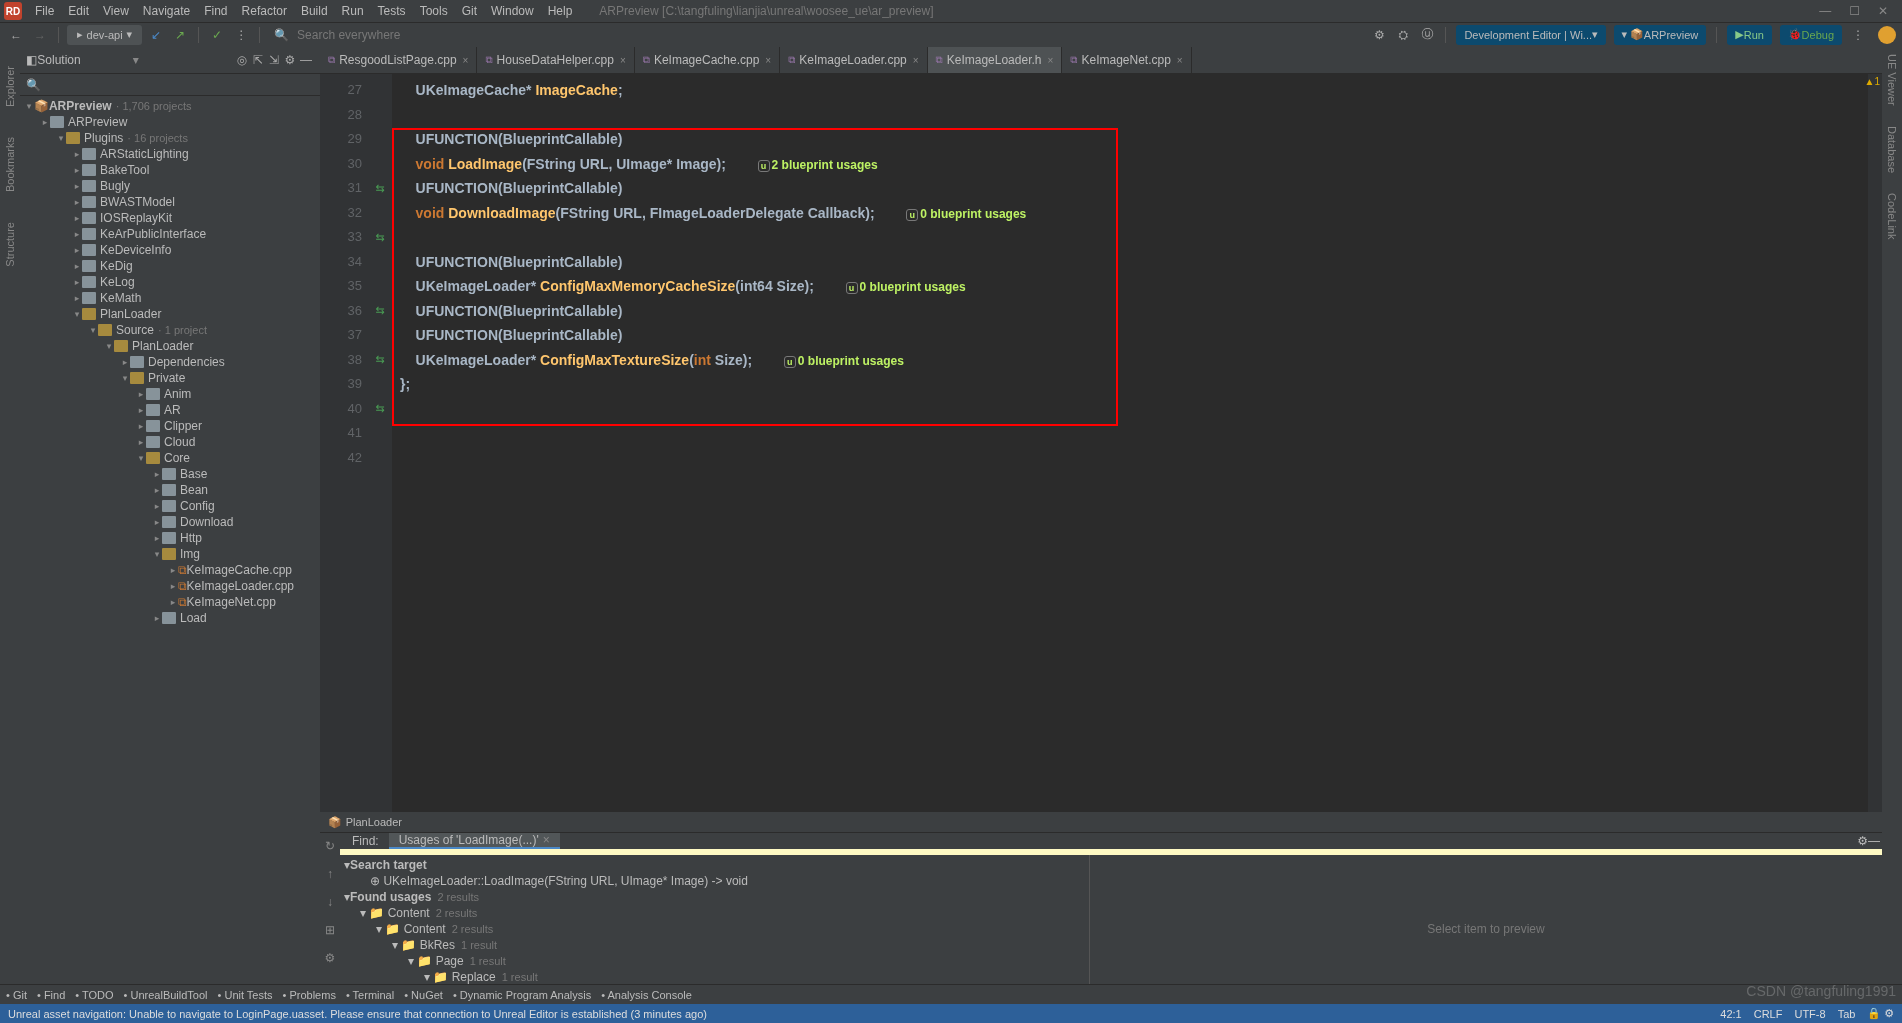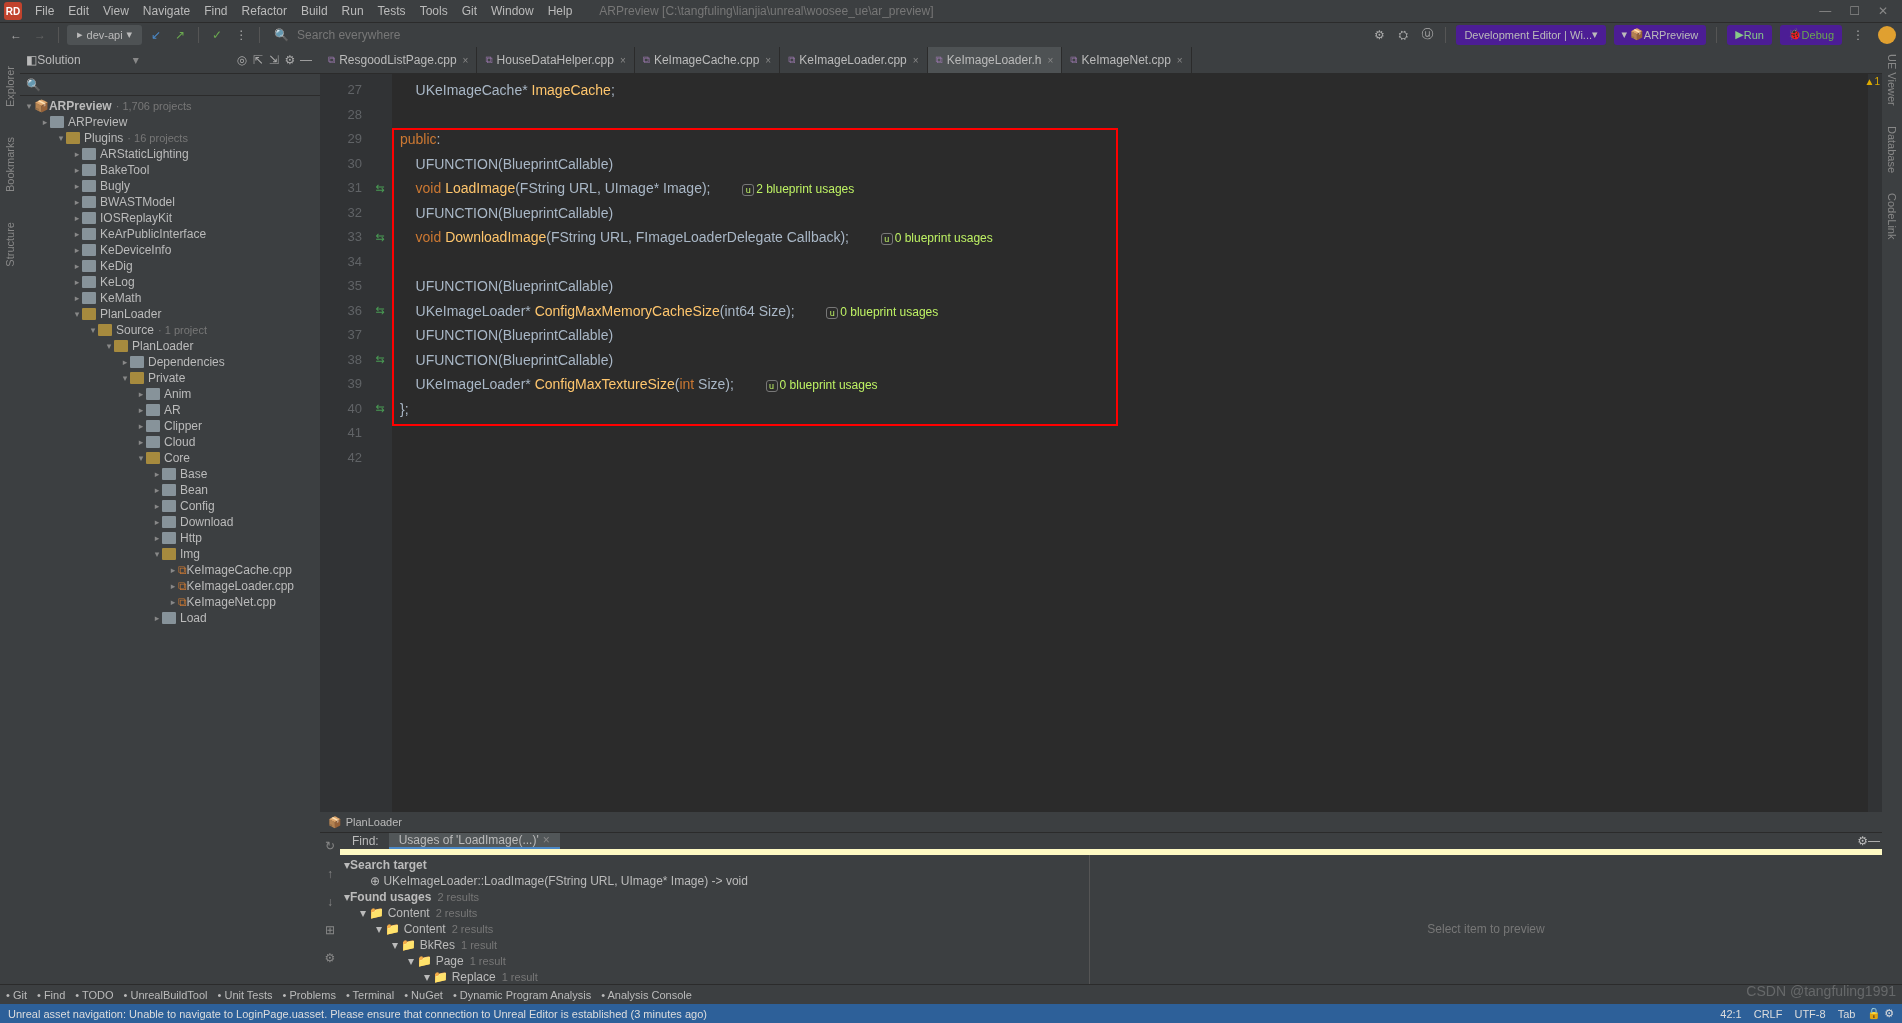--- a/index.html
+++ b/index.html
@@ -8,21 +8,21 @@
 .menubar .logo { width: 18px; height: 18px; background: #c1432d; border-radius: 3px; margin-right: 6px; display:flex;align-items:center;justify-content:center;font-size:10px;font-weight:bold;color:#fff;}
 .menubar .mitem { padding: 0 7px; cursor: pointer; }
 .menubar .title { margin-left: 20px; color: #777; }
 .menubar .winbtns { margin-left: auto; display: flex; gap: 18px; padding-right: 10px; color: #888; }
 .menubar .winbtns span { cursor: pointer; }
 .toolbar { height: 24px; background: #3c3f41; display: flex; align-items: center; border-top: 1px solid #2b2b2b; padding: 0 6px; gap: 4px; }
 .toolbar .tbicon { width: 20px; text-align: center; color: #aaa; cursor: pointer; }
 .toolbar .branch { background: #4e5254; padding: 0 10px; border-radius: 3px; font-size: 11px; color: #bbb; display:flex;align-items:center;gap:4px;height:20px;}
 .toolbar .sep { width: 1px; height: 16px; background: #555; margin: 0 4px; }
 .toolbar .search { flex: 1; color: #777; padding-left: 6px; display:flex;align-items:center;gap:4px;}
-.toolbar .rcombo { background: #4c1d95; padding: 0 8px; border-radius: 3px; font-size: 11px; color: #bbb; display:flex;align-items:center;height:20px;margin:0 2px;}
+.toolbar .rcombo { background: #0c4a6e; padding: 0 8px; border-radius: 3px; font-size: 11px; color: #bbb; display:flex;align-items:center;height:20px;margin:0 2px;}
 .toolbar .run { color: #88c988; }
 .toolbar .debug { color: #6aa84f; }
 .toolbar .avatar { width:18px;height:18px;border-radius:50%;background:#e0a030;margin-left:6px;}
 .main { display: flex; height: calc(100% - 22px - 24px - 20px - 19px); }
 .left-rail { width: 20px; background: #3c3f41; display: flex; flex-direction: column; align-items: center; padding-top: 20px; gap: 30px; }
 .left-rail span { writing-mode: vertical-rl; transform: rotate(180deg); font-size: 11px; color: #888; }
 .right-rail { width: 20px; background: #3c3f41; display: flex; flex-direction: column; align-items: center; padding-top: 8px; gap: 20px; }
 .right-rail span { writing-mode: vertical-rl; font-size: 11px; color: #888; }
 .sidebar { width: 300px; background: #3c3f41; display: flex; flex-direction: column; }
 .sb-head { display: flex; align-items: center; padding: 4px 6px; border-bottom: 1px solid #2b2b2b; height: 28px; }
@@ -40,21 +40,21 @@
 .editor-area { flex: 1; display: flex; flex-direction: column; background: #2b2b2b; }
 .tabs { display: flex; background: #3c3f41; height: 28px; align-items: flex-end; border-bottom: 1px solid #2b2b2b; }
 .tab { padding: 0 8px; height: 26px; display: flex; align-items: center; gap: 4px; font-size: 12px; color: #bbb; cursor: pointer; border-right: 1px solid #2b2b2b;}
 .tab.active { background: #4e5254; }
 .tab .ticon { color:#9876aa; font-size:10px;}
 .tab .tclose { color: #888; margin-left: 2px; font-size: 10px; }
 .code-wrap { flex: 1; display: flex; overflow: hidden; position: relative;}
 .gutter { width: 48px; background: #313335; text-align: right; padding: 4px 6px 0 0; color: #606366; font-family: Consolas, monospace; font-size: 13px; line-height: 24.5px; }
 .gutter-icons { width: 24px; background: #313335; padding-top:4px;}
 .gutter-icons .gi { height:24.5px; display:flex;align-items:center;justify-content:center;color:#499c54;font-size:11px;}
-.code { flex: 1; font-family: Consolas, monospace; font-size: 14px; line-height: 24.5px; padding: 4px 8px 0 8px; color: #a9b7c6; position: relative;}
+.code { flex: 1; font-family: Consolas, monospace; font-size: 14px; line-height: 24.5px; padding: 4px 8px 0 8px; color: #a9b7c6; position: relative; font-weight: bold;}
 .code .line { height: 24.5px; white-space: pre; }
 .kw { color: #cc7832; }
 .fn { color: #ffc66d; }
 .hint { color: #bef264; font-size: 12px; padding-left:20px;}
 .hicon{display:inline-block;width:12px;height:12px;border:1px solid #787878;border-radius:3px;font-size:9px;text-align:center;line-height:10px;margin-right:2px;}
 .redbox { position: absolute; border: 2px solid red; pointer-events: none;}
 .crumbs { height: 20px; background: #3c3f41; display: flex; align-items: center; padding: 0 8px; font-size: 11px; color: #bbb; gap:4px;}
 .find-panel { height: 152px; background: #3c3f41; border-top: 1px solid #2b2b2b; display: flex; }
 .fp-left { width: 20px; display: flex; flex-direction: column; align-items: center; padding-top: 6px; gap: 14px; color: #888;}
 .fp-main { flex: 1; display: flex; flex-direction: column; overflow: hidden;}
@@ -228,21 +228,20 @@
           <div class="gi">⇆</div>
           <div class="gi"></div>
           <div class="gi">⇆</div>
           <div class="gi"></div>
           <div class="gi"></div>
         </div>
       <div class="code" id="code">
         <div class="redbox" id="redbox" style="top: 54px; left: 0px; width: 726px; height: 298px;"></div>
       <div class="line">    UKeImageCache* <span class="fn">ImageCache</span>;</div>
           <div class="line"></div>
-          <div class="line"><span class="kw">public</span>:</div>
           <div class="line">    UFUNCTION(BlueprintCallable)</div>
           <div class="line">    <span class="kw">void</span> <span class="fn">LoadImage</span>(FString URL, UImage* Image);   <span class="hint"><span class="hicon">u</span>2 blueprint usages</span></div>
           <div class="line">    UFUNCTION(BlueprintCallable)</div>
           <div class="line">    <span class="kw">void</span> <span class="fn">DownloadImage</span>(FString URL, FImageLoaderDelegate Callback);   <span class="hint"><span class="hicon">u</span>0 blueprint usages</span></div>
           <div class="line"></div>
           <div class="line">    UFUNCTION(BlueprintCallable)</div>
           <div class="line">    UKeImageLoader* <span class="fn">ConfigMaxMemoryCacheSize</span>(int64 Size);   <span class="hint"><span class="hicon">u</span>0 blueprint usages</span></div>
           <div class="line">    UFUNCTION(BlueprintCallable)</div>
           <div class="line">    UFUNCTION(BlueprintCallable)</div>
           <div class="line">    UKeImageLoader* <span class="fn">ConfigMaxTextureSize</span>(<span class="kw">int</span> Size);   <span class="hint"><span class="hicon">u</span>0 blueprint usages</span></div>

